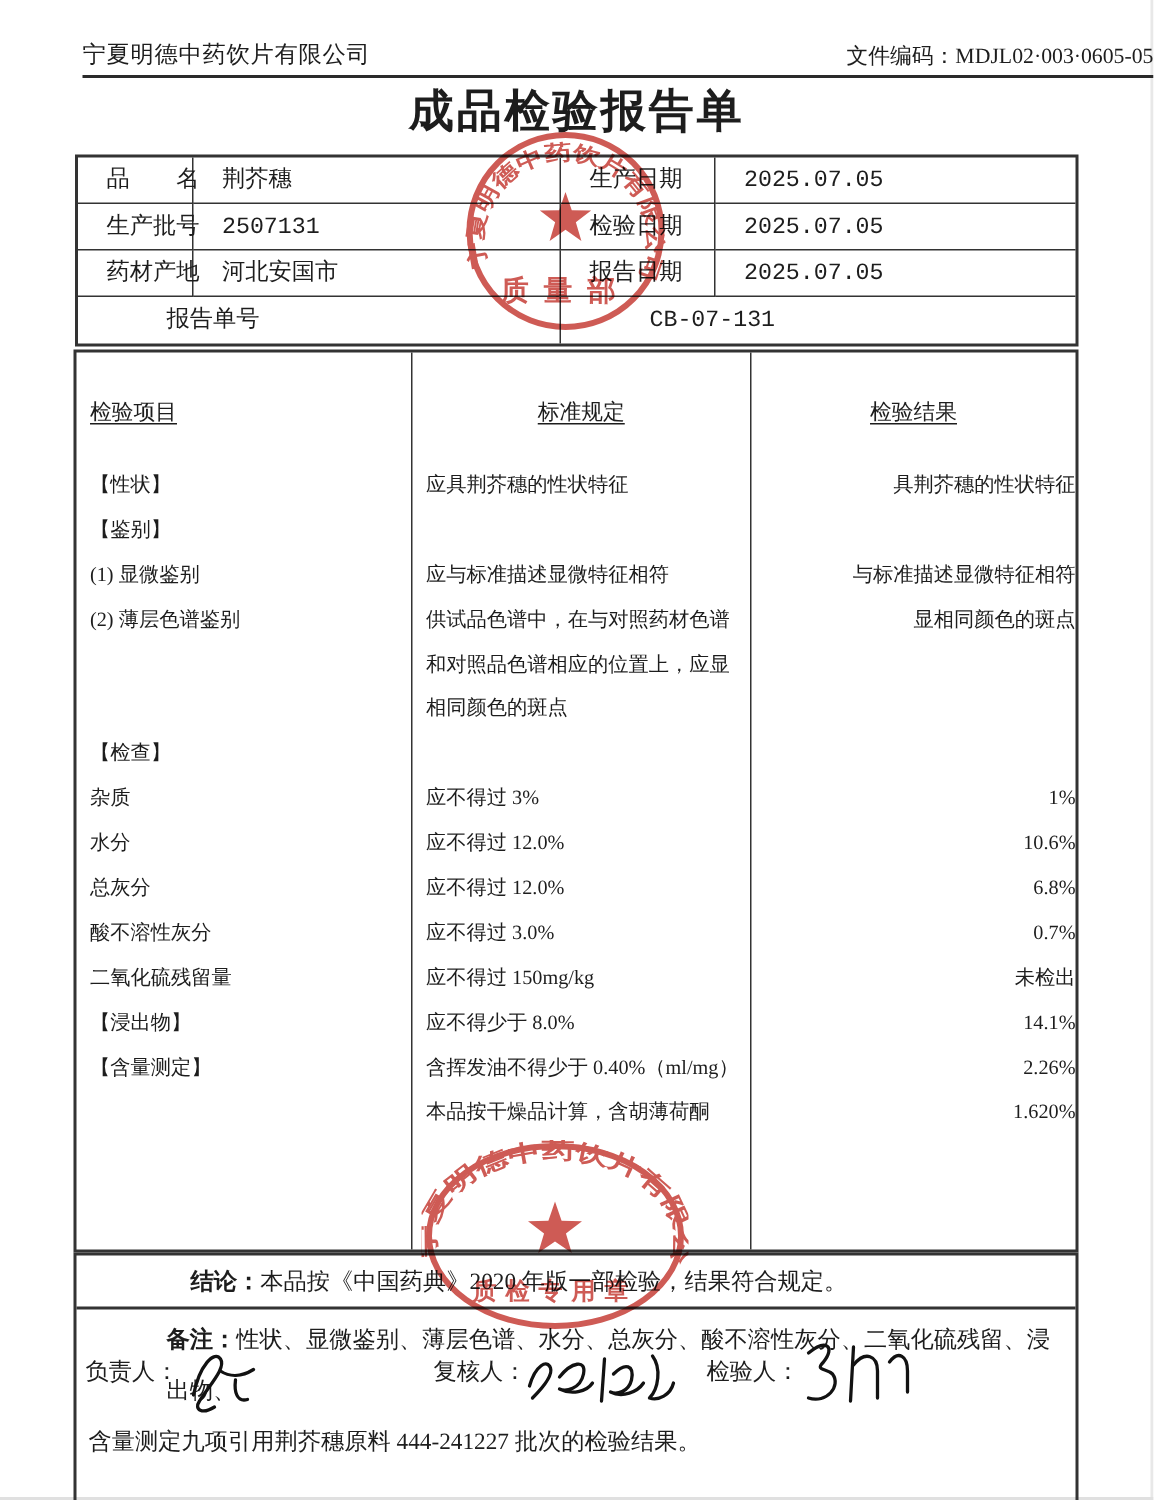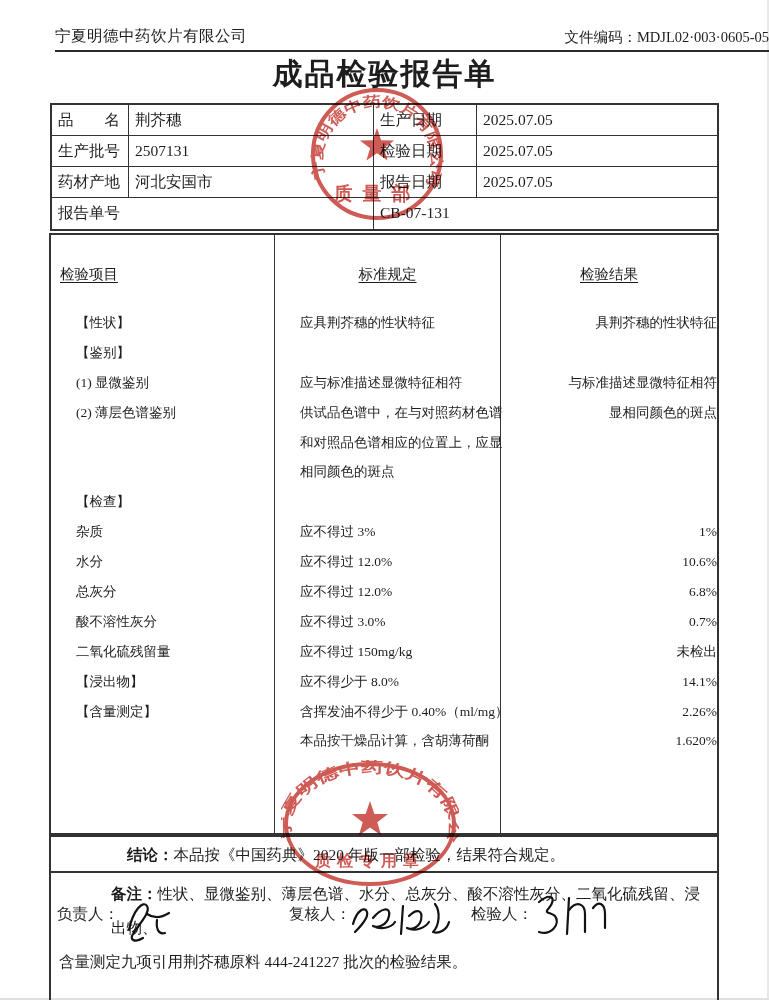--- a/index.html
+++ b/index.html
@@ -31,24 +31,24 @@
   .info-table {
     position:absolute; top:103px; left:50px; width:669px;
     border:2px solid #333;
     display:grid;
     grid-template-columns:77px 245px 103px 1fr;
     grid-auto-rows:31px;
     font-size:15.5px;
   }
   .info-table > div {
     border-right:1px solid #333; border-bottom:1px solid #333;
-    line-height:30px; padding-left:6px; white-space:nowrap; overflow:visible;
+    line-height:30px; padding-left:19px; white-space:nowrap; overflow:visible;font-family:Liberation Mono, monospace;
   }
   .info-table > div.last-col { border-right:none; }
-  .info-table > div.last-row { border-bottom:none; }
+  .info-table > div.last-row { border-bottom:none;margin-left:40px; }
   .cell-label span.jst { display:inline-block; min-width:62px; text-align:justify; text-align-last:justify; }
   .cell-dlabel { padding-left:10px; }
   .span2a { grid-column:1 / 3; }
   .span2b { grid-column:3 / 5; padding-left:12px; }
 
   
   .main-table {
     position:absolute; top:233px; left:49px; width:670px; height:602px;
     border:2px solid #333;
     display:flex;
@@ -58,21 +58,21 @@
   .mcol-2 { width:226px; border-right:1px solid #333; }
   .mcol-3 { flex:1; }
   .mhead {
     height:55px; padding-top:12px; font-size:14.5px;margin-top:18px;
   }
   .mhead span { text-decoration:underline; text-underline-offset:3px; }
   .mhead-left { padding-left:9px; }
   .mhead-center { text-align:center; }
   .ln {
     height:29.9px; line-height:29.9px; font-size:13.5px;
-    padding-left:25px; white-space:nowrap;
+    padding-left:9px; white-space:nowrap;
   }
   .mcol-3 .ln { padding-left:11px;text-align:right; }
   .sub { font-size:9px; vertical-align:-3px; }
 
   
   .bottom-box {
     position:absolute; top:835px; left:49px; width:670px;
     border:2px solid #333;
     font-size:15.5px;
   }

